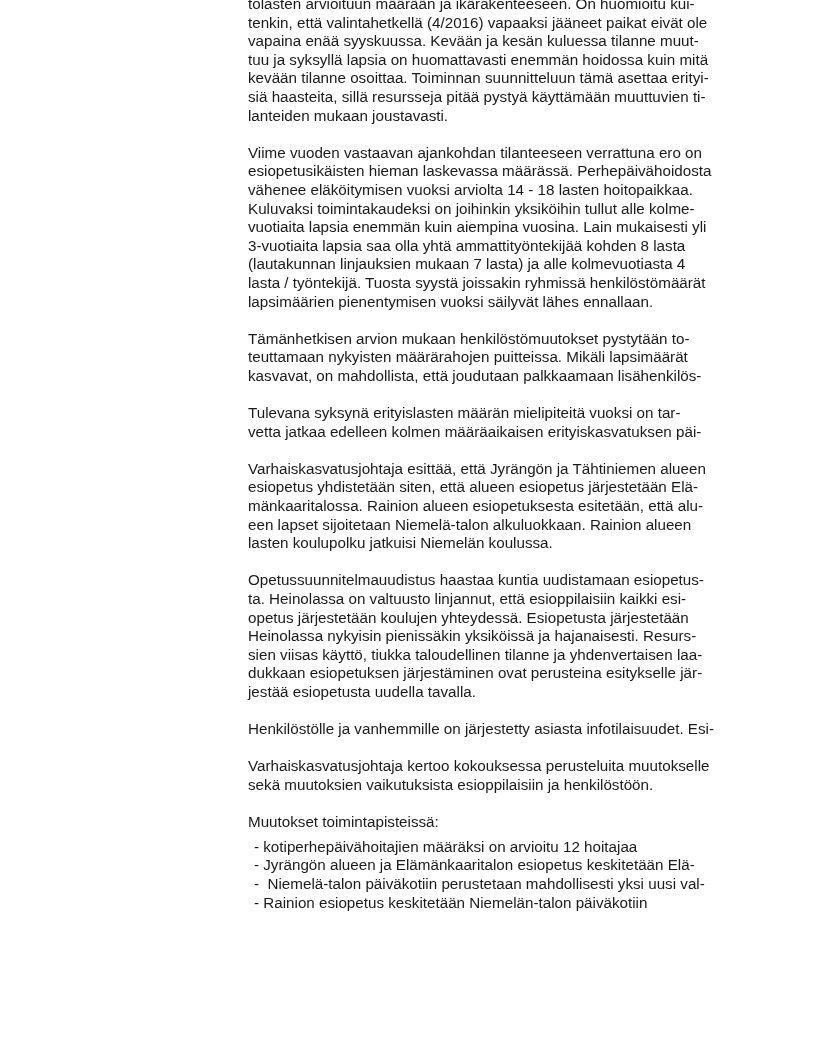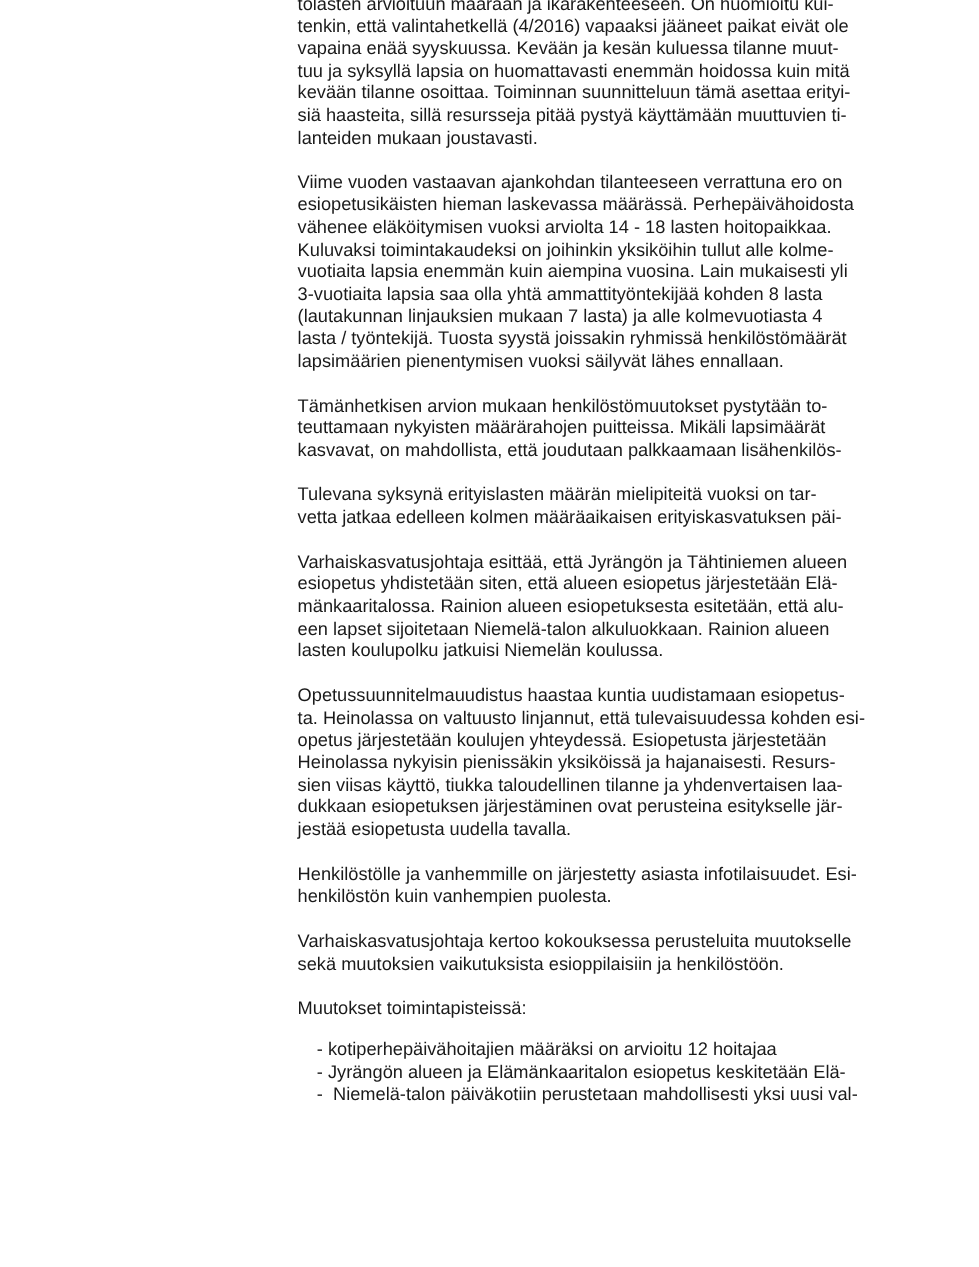--- a/index.html
+++ b/index.html
@@ -9,21 +9,21 @@
     left: 248px;
     top: -5px;
     width: 500px;
     font-family: "Liberation Sans", sans-serif;
     font-size: 15.2px;
     line-height: 18.6px;
     color: #1a1a1a;
   }
   .para { margin: 0 0 18.6px 0; }
   .line { display: block; white-space: pre; }
-  .list { margin: 16px; padding: 0; list-style: none; }
+  .list { margin: 6px; padding: 0; list-style: none; }
 </style>
 </head>
 <body>
 
 <div class="page">
 
   <p class="para">
     <span class="line">tolasten arvioituun määrään ja ikärakenteeseen. On huomioitu kui-</span>
     <span class="line">tenkin, että valintahetkellä (4/2016) vapaaksi jääneet paikat eivät ole</span>
     <span class="line">vapaina enää syyskuussa. Kevään ja kesän kuluessa tilanne muut-</span>
@@ -59,46 +59,48 @@
   <p class="para">
     <span class="line">Varhaiskasvatusjohtaja esittää, että Jyrängön ja Tähtiniemen alueen</span>
     <span class="line">esiopetus yhdistetään siten, että alueen esiopetus järjestetään Elä-</span>
     <span class="line">mänkaaritalossa. Rainion alueen esiopetuksesta esitetään, että alu-</span>
     <span class="line">een lapset sijoitetaan Niemelä-talon alkuluokkaan. Rainion alueen</span>
     <span class="line">lasten koulupolku jatkuisi Niemelän koulussa.</span>
   </p>
 
   <p class="para">
     <span class="line">Opetussuunnitelmauudistus haastaa kuntia uudistamaan esiopetus-</span>
-    <span class="line">ta. Heinolassa on valtuusto linjannut, että tulevaisuudessa kohden esi-</span>
+    <span class="line">ta. Heinolassa on valtuusto linjannut, että esioppilaisiin kaikki esi-</span>
     <span class="line">opetus järjestetään koulujen yhteydessä. Esiopetusta järjestetään</span>
     <span class="line">Heinolassa nykyisin pienissäkin yksiköissä ja hajanaisesti. Resurs-</span>
     <span class="line">sien viisas käyttö, tiukka taloudellinen tilanne ja yhdenvertaisen laa-</span>
     <span class="line">dukkaan esiopetuksen järjestäminen ovat perusteina esitykselle jär-</span>
     <span class="line">jestää esiopetusta uudella tavalla.</span>
   </p>
 
   <p class="para">
     <span class="line">Henkilöstölle ja vanhemmille on järjestetty asiasta infotilaisuudet. Esi-</span>
-    <span class="line">henkilöstön kuin vanhempien puolesta.</span>
   </p>
 
   <p class="para">
     <span class="line">Varhaiskasvatusjohtaja kertoo kokouksessa perusteluita muutokselle</span>
     <span class="line">sekä muutoksien vaikutuksista esioppilaisiin ja henkilöstöön.</span>
   </p>
 
   <div>
     <span class="line">Muutokset toimintapisteissä:</span>
     <ul class="list">
       <li>
         <span class="line">- kotiperhepäivähoitajien määräksi on arvioitu 12 hoitajaa</span>
       </li>
       <li>
         <span class="line">- Jyrängön alueen ja Elämänkaaritalon esiopetus keskitetään Elä-</span>
       </li>
       <li>
         <span class="line">-  Niemelä-talon päiväkotiin perustetaan mahdollisesti yksi uusi val-</span>
       </li>
+      <li>
+        <span class="line">- Rainion esiopetus keskitetään Niemelän-talon päiväkotiin</span>
+      </li>
     </ul>
   </div>
 
 </div>
 
 </body></html>

